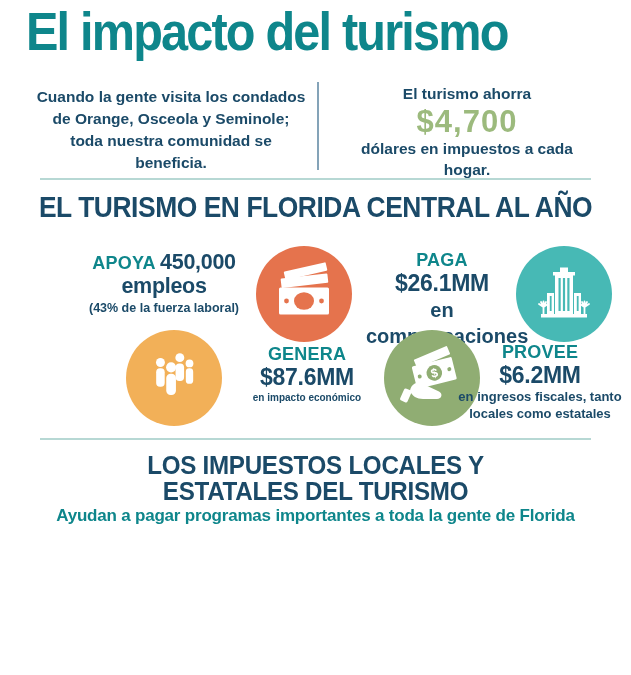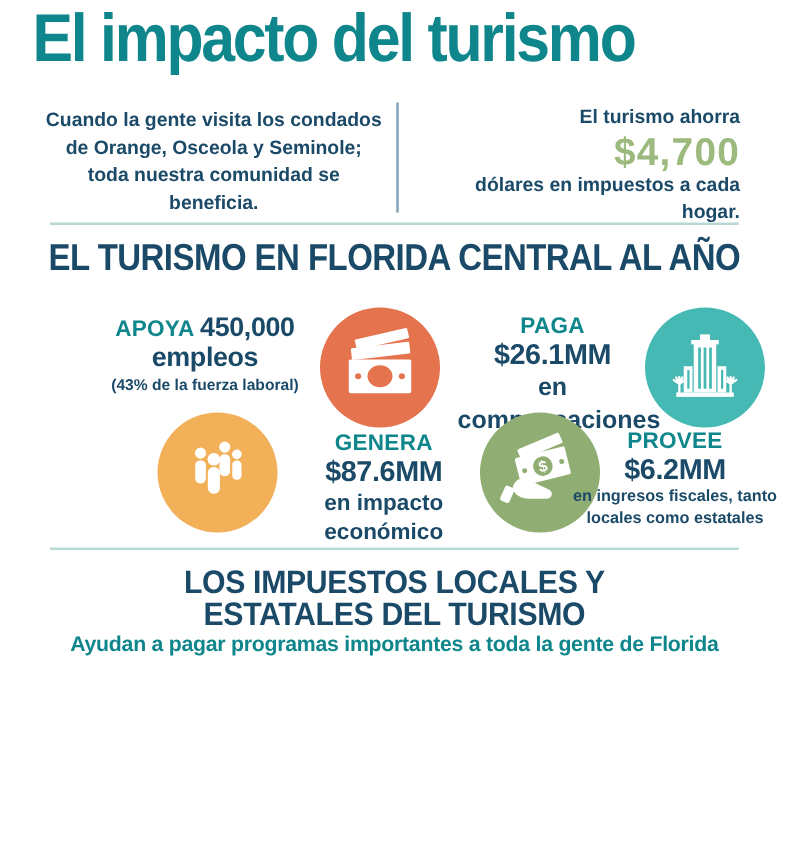--- a/index.html
+++ b/index.html
@@ -9,21 +9,21 @@
   
   .title{position:absolute;left:26px;top:0;margin:0;white-space:nowrap;
          font-size:54px;font-weight:800;letter-spacing:-2px;color:#0e868b;
          transform:scaleX(.9);transform-origin:left top;}
 
   
   .intro{position:absolute;top:82px;left:0;width:631px;height:92px;}
   .intro-left{position:absolute;left:36px;top:4px;width:270px;margin:0;text-align:center;
               font-size:15.5px;font-weight:700;color:#1b4a68;line-height:1.42;}
   .vdivider{position:absolute;left:317px;top:0;width:2px;height:88px;background:#84a3b8;}
-  .intro-right{position:absolute;left:342px;top:2px;width:250px;text-align:right;color:#1b4a68;}
+  .intro-right{position:absolute;left:342px;top:2px;width:250px;text-align:center;color:#1b4a68;}
   .ir-line{margin:0;font-size:15.5px;font-weight:700;line-height:1.35;}
   .ir-amount{margin:1px 0;font-size:31px;font-weight:700;color:#9cba7d;letter-spacing:1px;line-height:1.05;}
 
   .hdivider{position:absolute;left:40px;width:551px;height:2px;background:#b7d8d4;}
   .hd1{top:178px;} .hd2{top:438px;}
 
   
   .annual-heading{position:absolute;top:190px;left:0;width:631px;margin:0;text-align:center;
                   font-size:30px;font-weight:800;color:#1b4a68;letter-spacing:-.5px;white-space:nowrap;
                   transform:scaleX(.88);transform-origin:center top;}
@@ -39,21 +39,21 @@
   .stat .verb{color:#0e868b;font-weight:800;font-size:18px;letter-spacing:.2px;}
   .stat .bigval{font-weight:800;letter-spacing:-.3px;line-height:1.12;}
   .stat .desc{font-weight:700;line-height:1.3;}
   .stat-apoya{left:25px;top:12px;width:190px;}
   .stat-apoya .bigval{font-size:21.5px;}
   .stat-apoya .note{font-size:12.5px;font-weight:700;margin-top:3px;}
   .stat-paga{left:322px;top:12px;width:152px;}
   .stat-paga .bigval,.stat-genera .bigval,.stat-provee .bigval{font-size:23px;display:block;}
   .stat-paga .desc{font-size:20px;}
   .stat-genera{left:187px;top:106px;width:152px;}
-  .stat-genera .desc{font-size:18px;}
+  .stat-genera .desc{font-size:10px;}
   .stat-provee{left:404px;top:104px;width:184px;}
   .stat-provee .desc{font-size:13px;}
 
   
   .taxes-heading{position:absolute;top:452px;left:0;width:631px;margin:0;text-align:center;
                  font-size:26px;font-weight:800;color:#1b4a68;line-height:1.0;letter-spacing:-.3px;
                  transform:scaleX(.93);transform-origin:center top;}
   .taxes-subtitle{position:absolute;top:506px;left:0;width:631px;margin:0;text-align:center;
                   font-size:17px;font-weight:800;color:#0e868b;letter-spacing:-.2px;}
 

